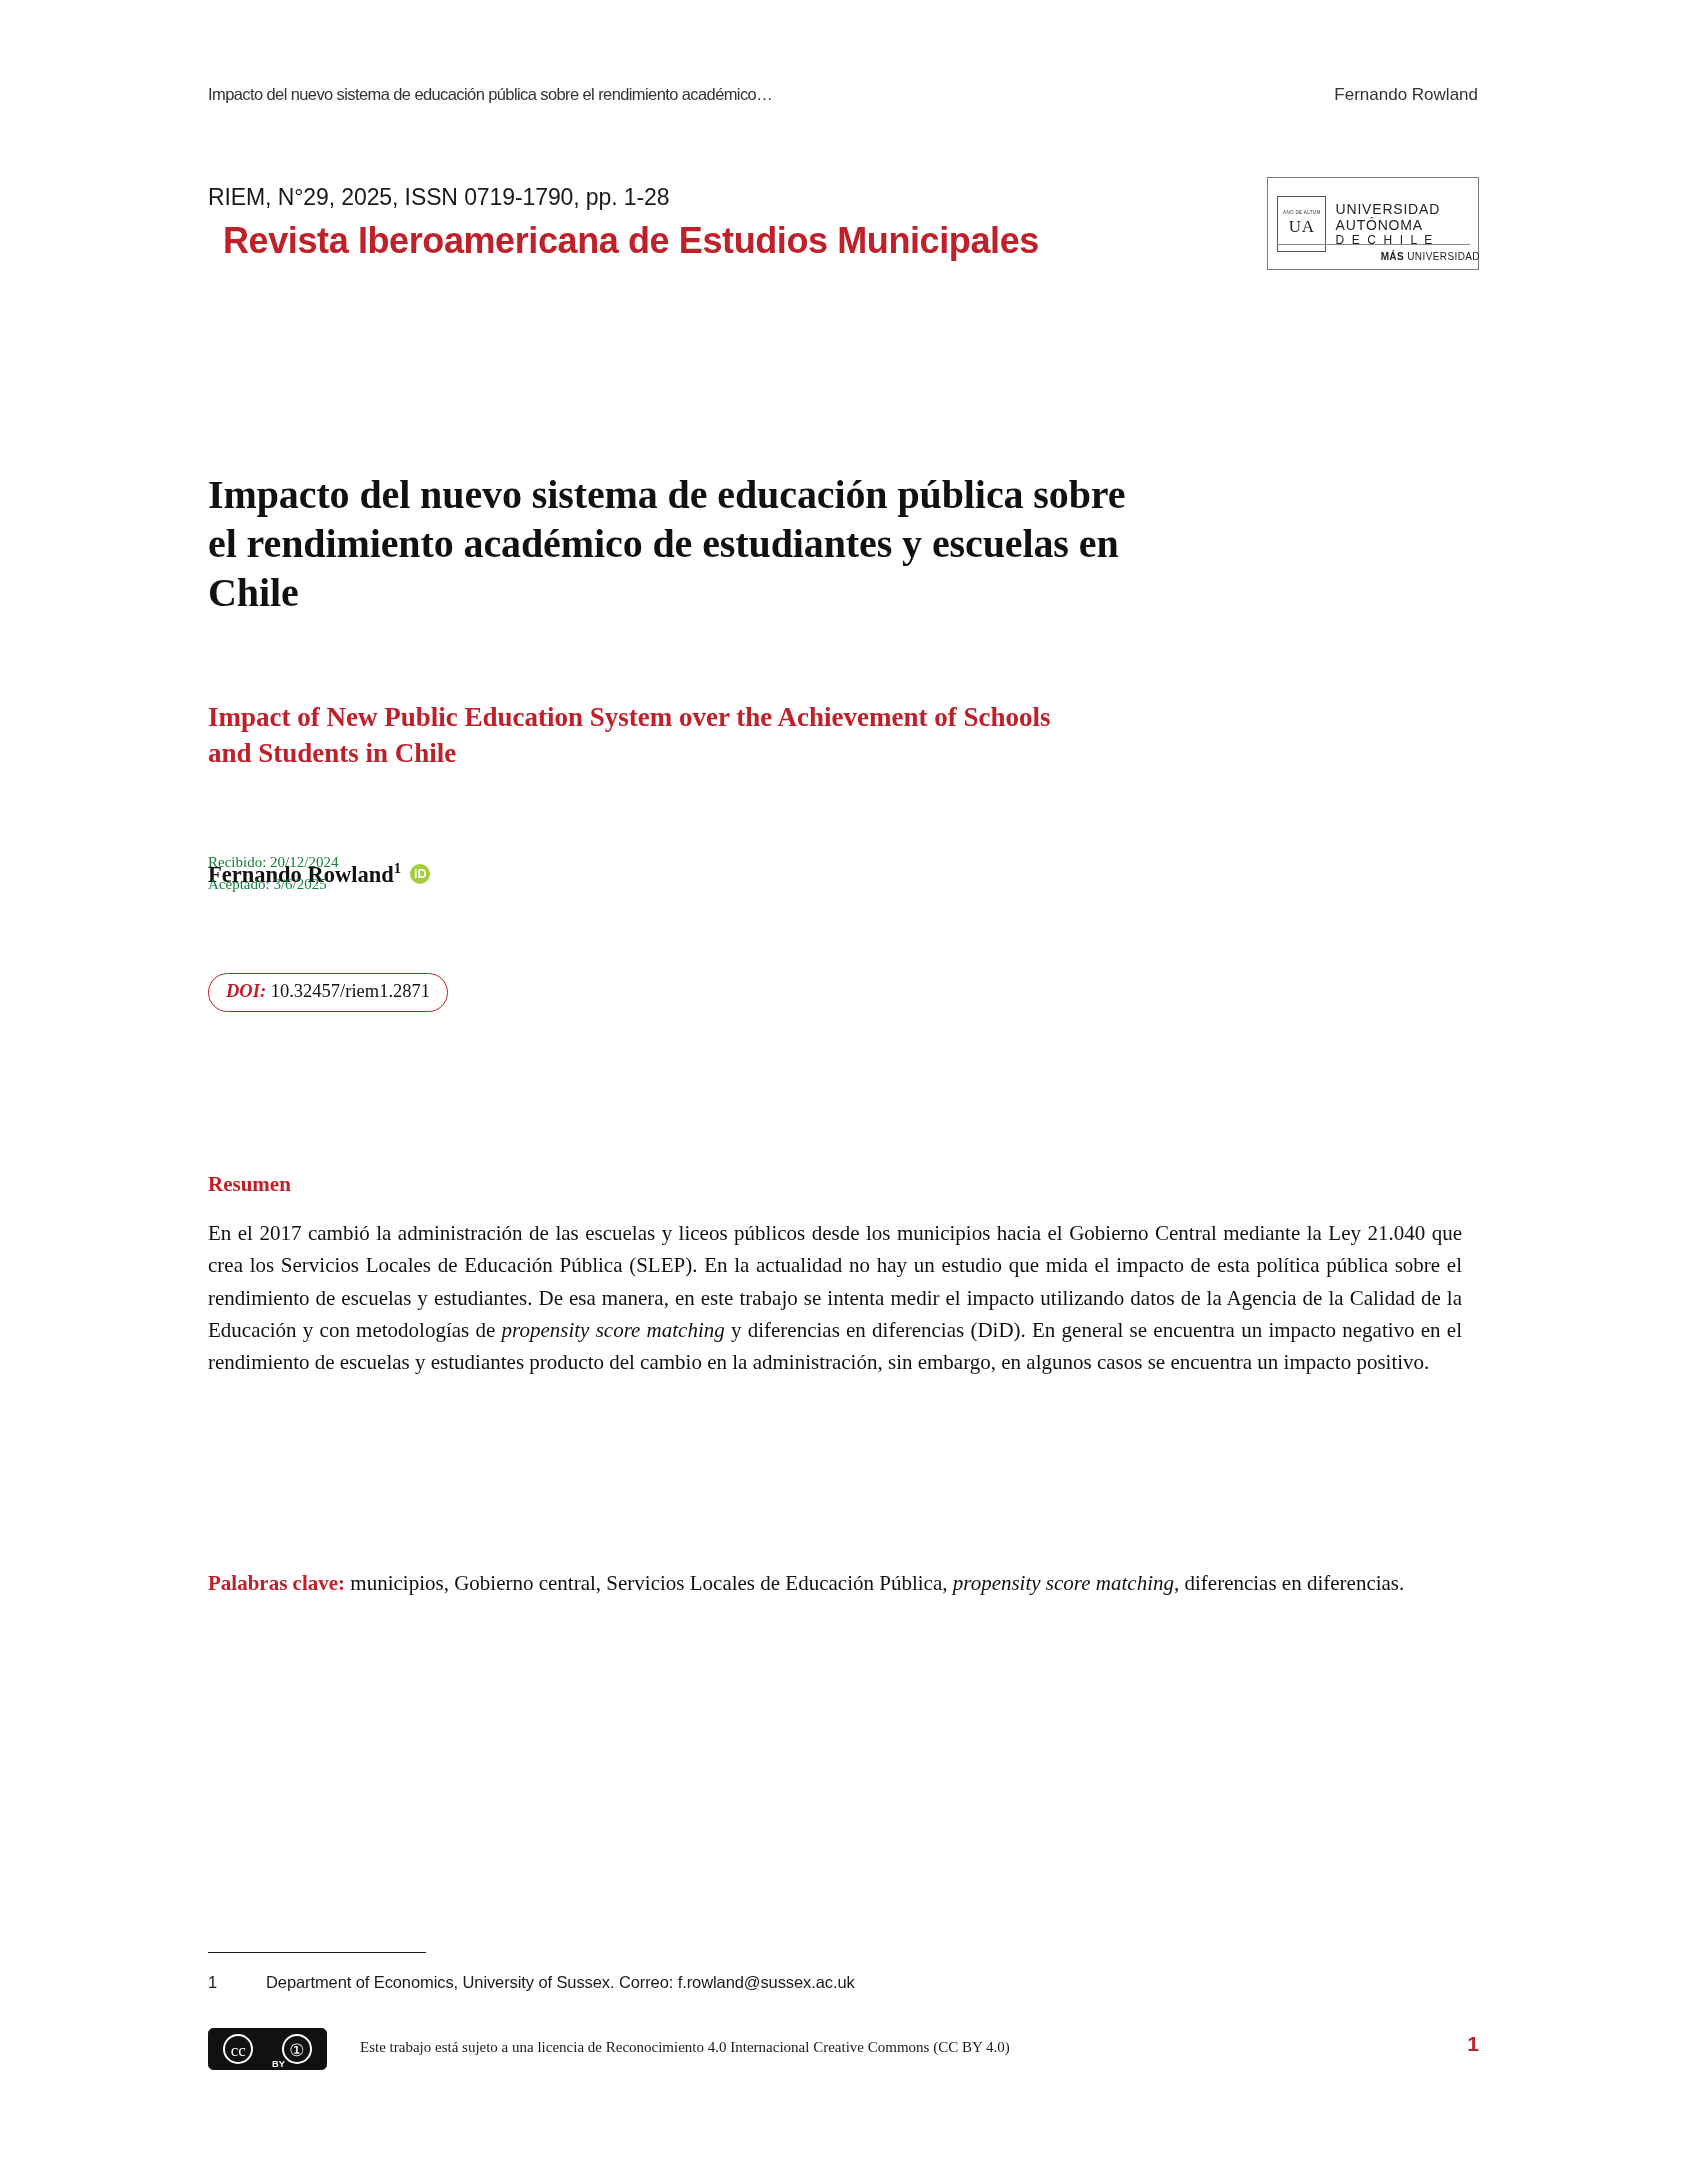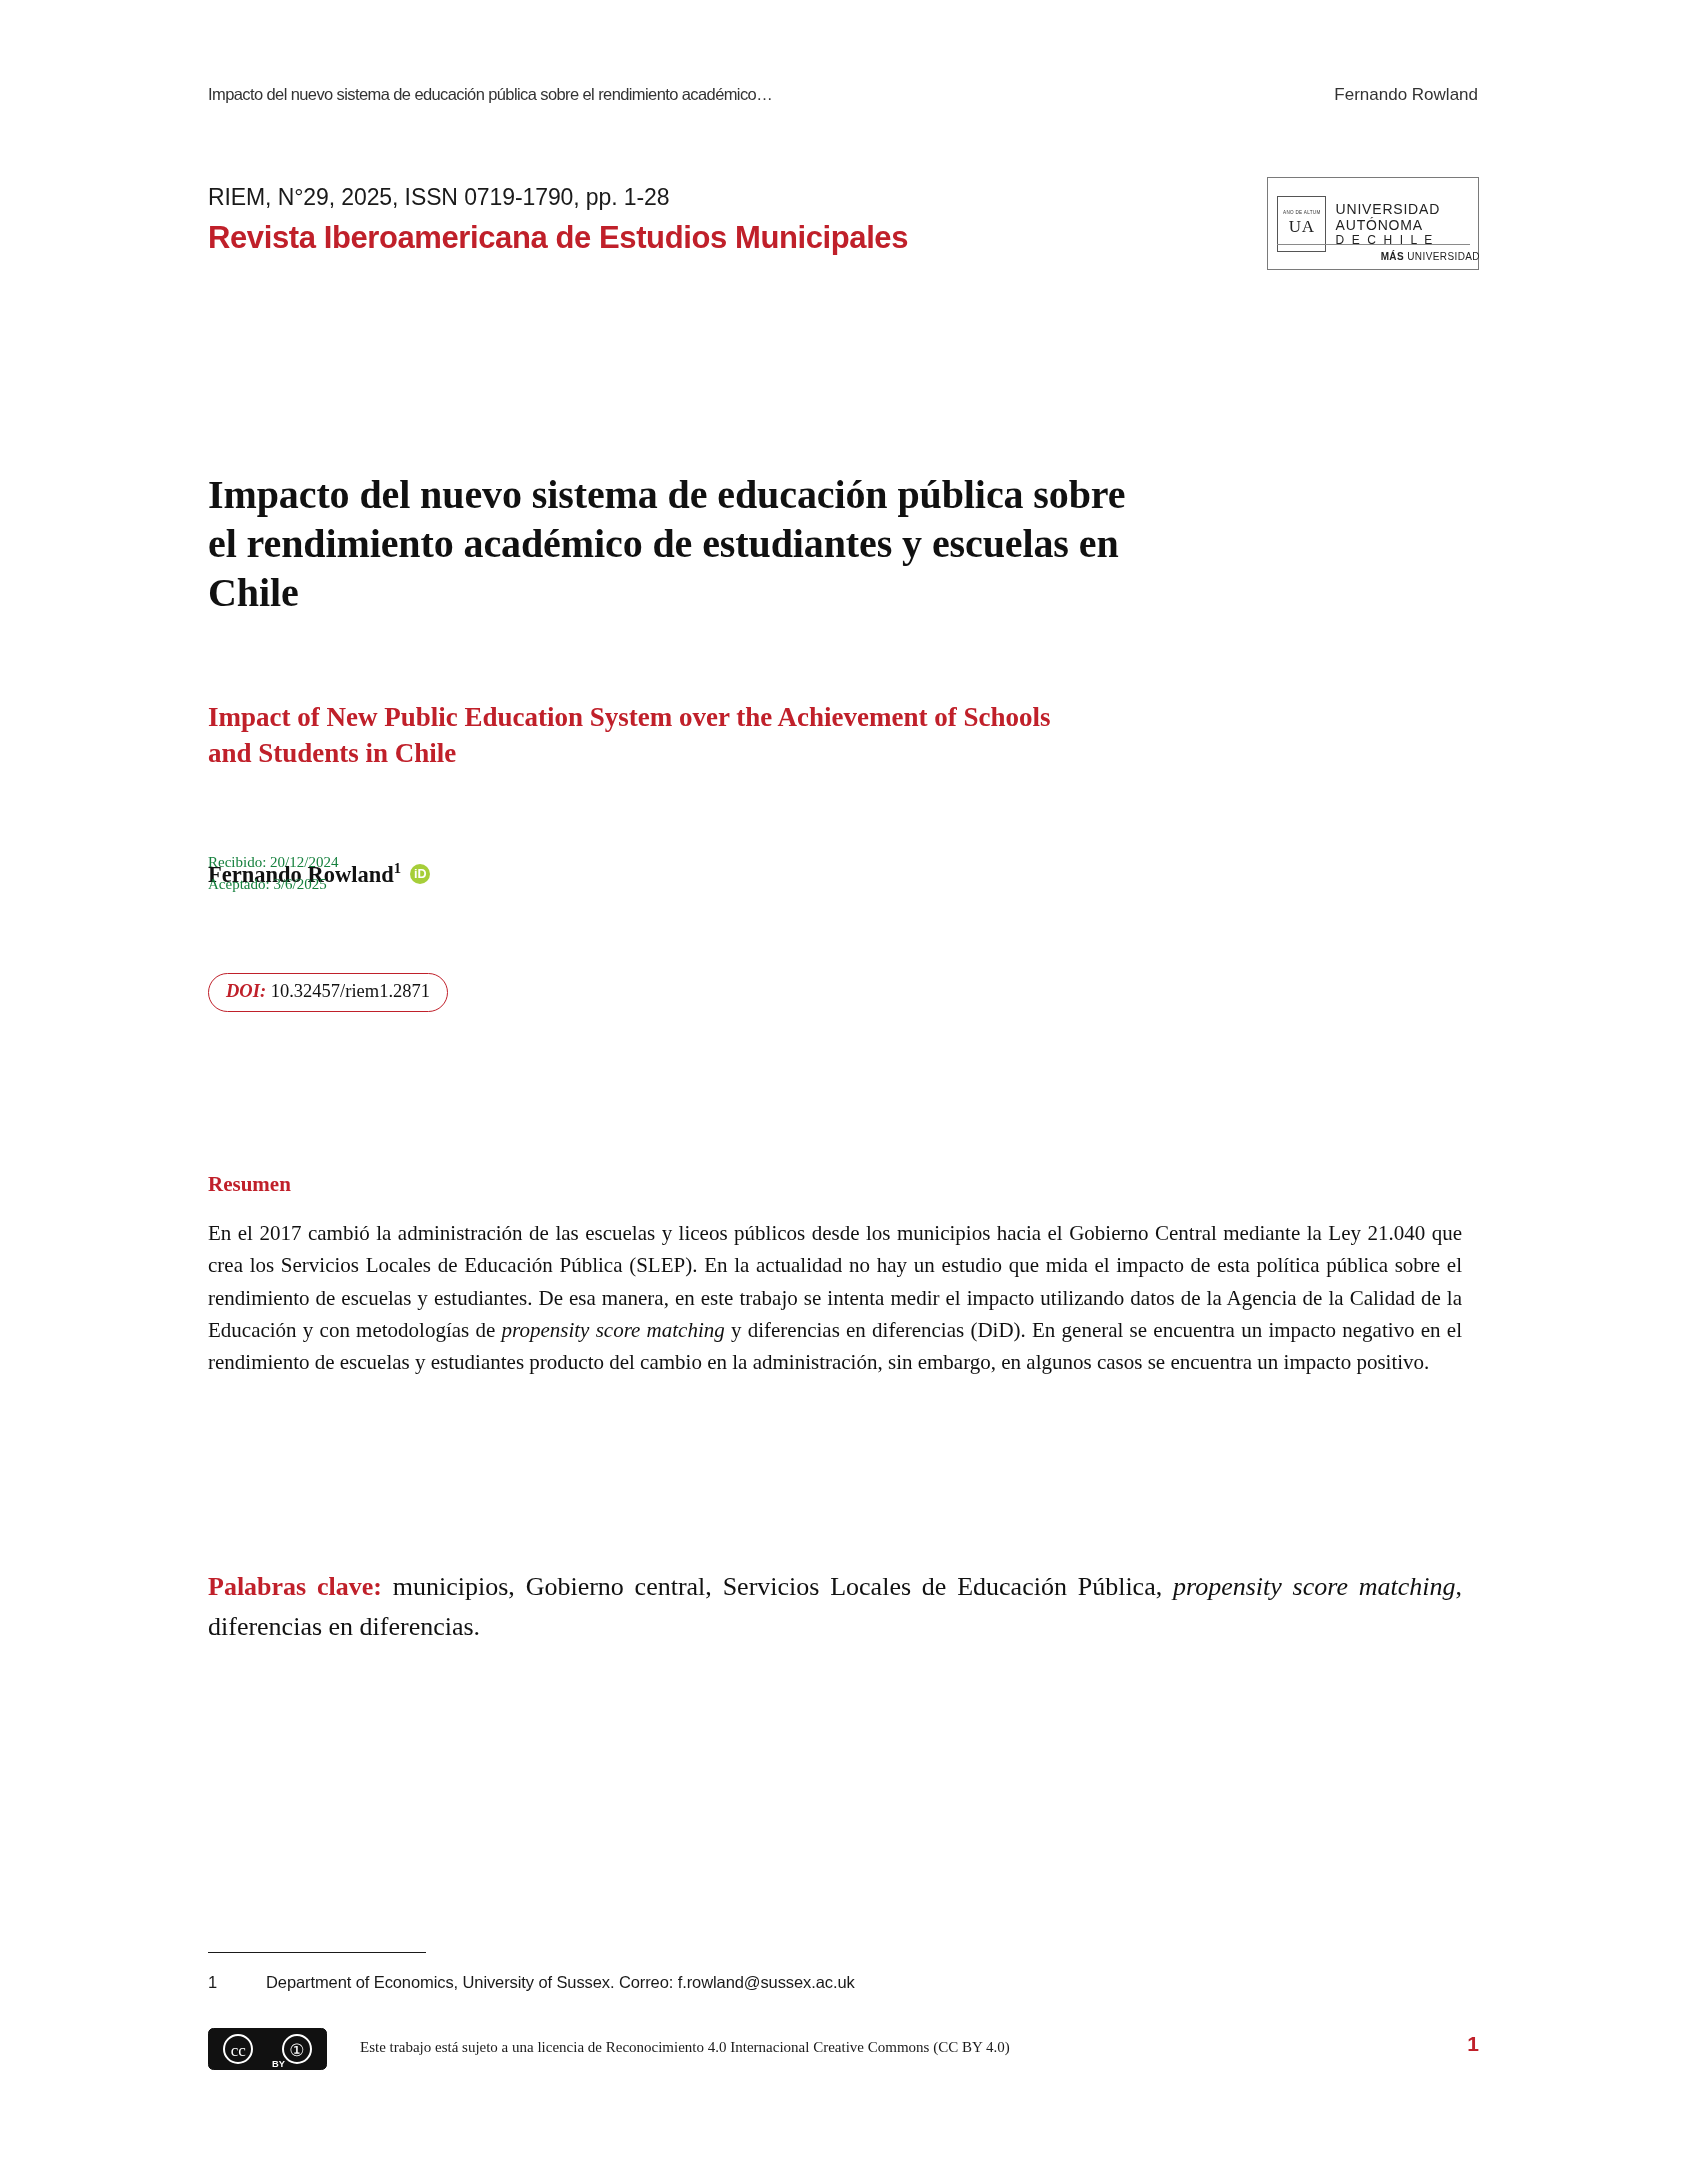--- a/index.html
+++ b/index.html
@@ -54,24 +54,25 @@
   }
   .masthead .issue {
     font-family: "Liberation Sans", sans-serif;
     font-size: 23px;
     color: #1a1a1a;
     letter-spacing: -0.1px;
   }
   .masthead .journal {
     font-family: "Liberation Sans", sans-serif;
     font-weight: bold;
-    font-size: 31px;
+    font-size: 36px;
     color: #c0202a;
     letter-spacing: -0.4px;
     margin-top: 9.3px;
+    margin-left: 15px;
   }
 
   
   .logo-box {
     position: absolute;
     top: 177px;
     left: 1059px;
     width: 212px;
     height: 93px;
     border: 0.7px solid #7a7a7a;
@@ -230,21 +231,21 @@
     line-height: 1.54;
     color: #111;
     text-align: justify;
   }
   .abs-kw {
     position: absolute;
     top: 1567px;
     left: 0;
     width: 1254px;
     font-family: "Liberation Serif", serif;
-    font-size: 26px;
+    font-size: 21px;
     line-height: 1.54;
     color: #111;
     text-align: justify;
   }
   .abs-kw b { color: #c0202a; }
   i { font-style: italic; }
 
   
   .fn-rule {
     position: absolute;

